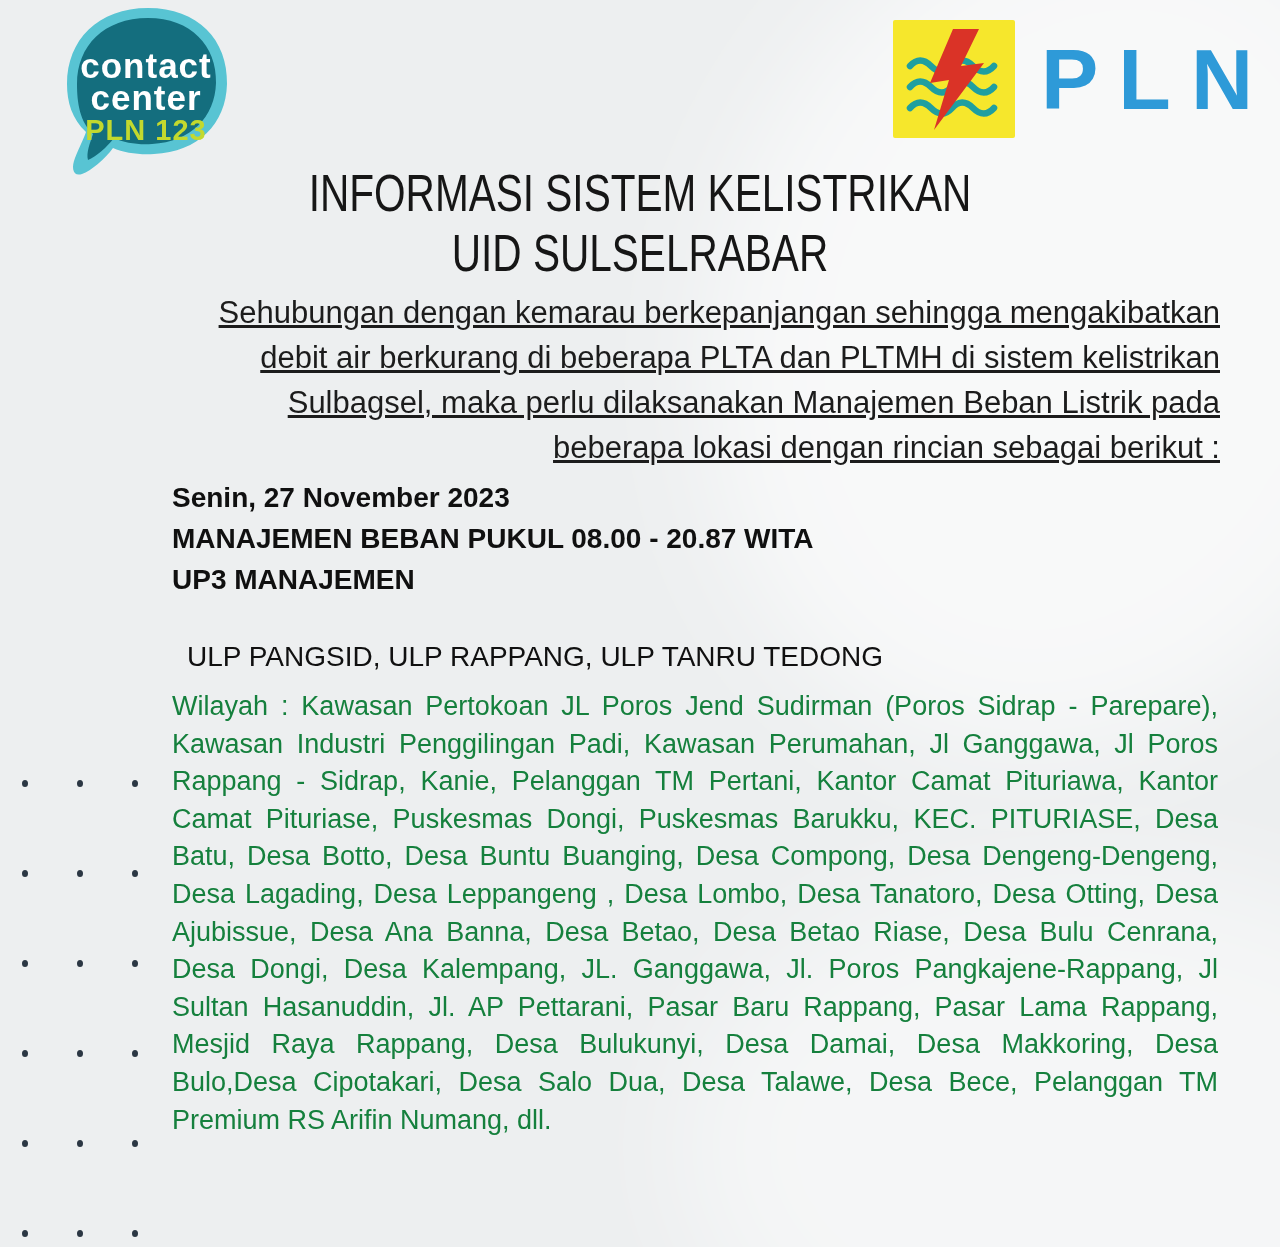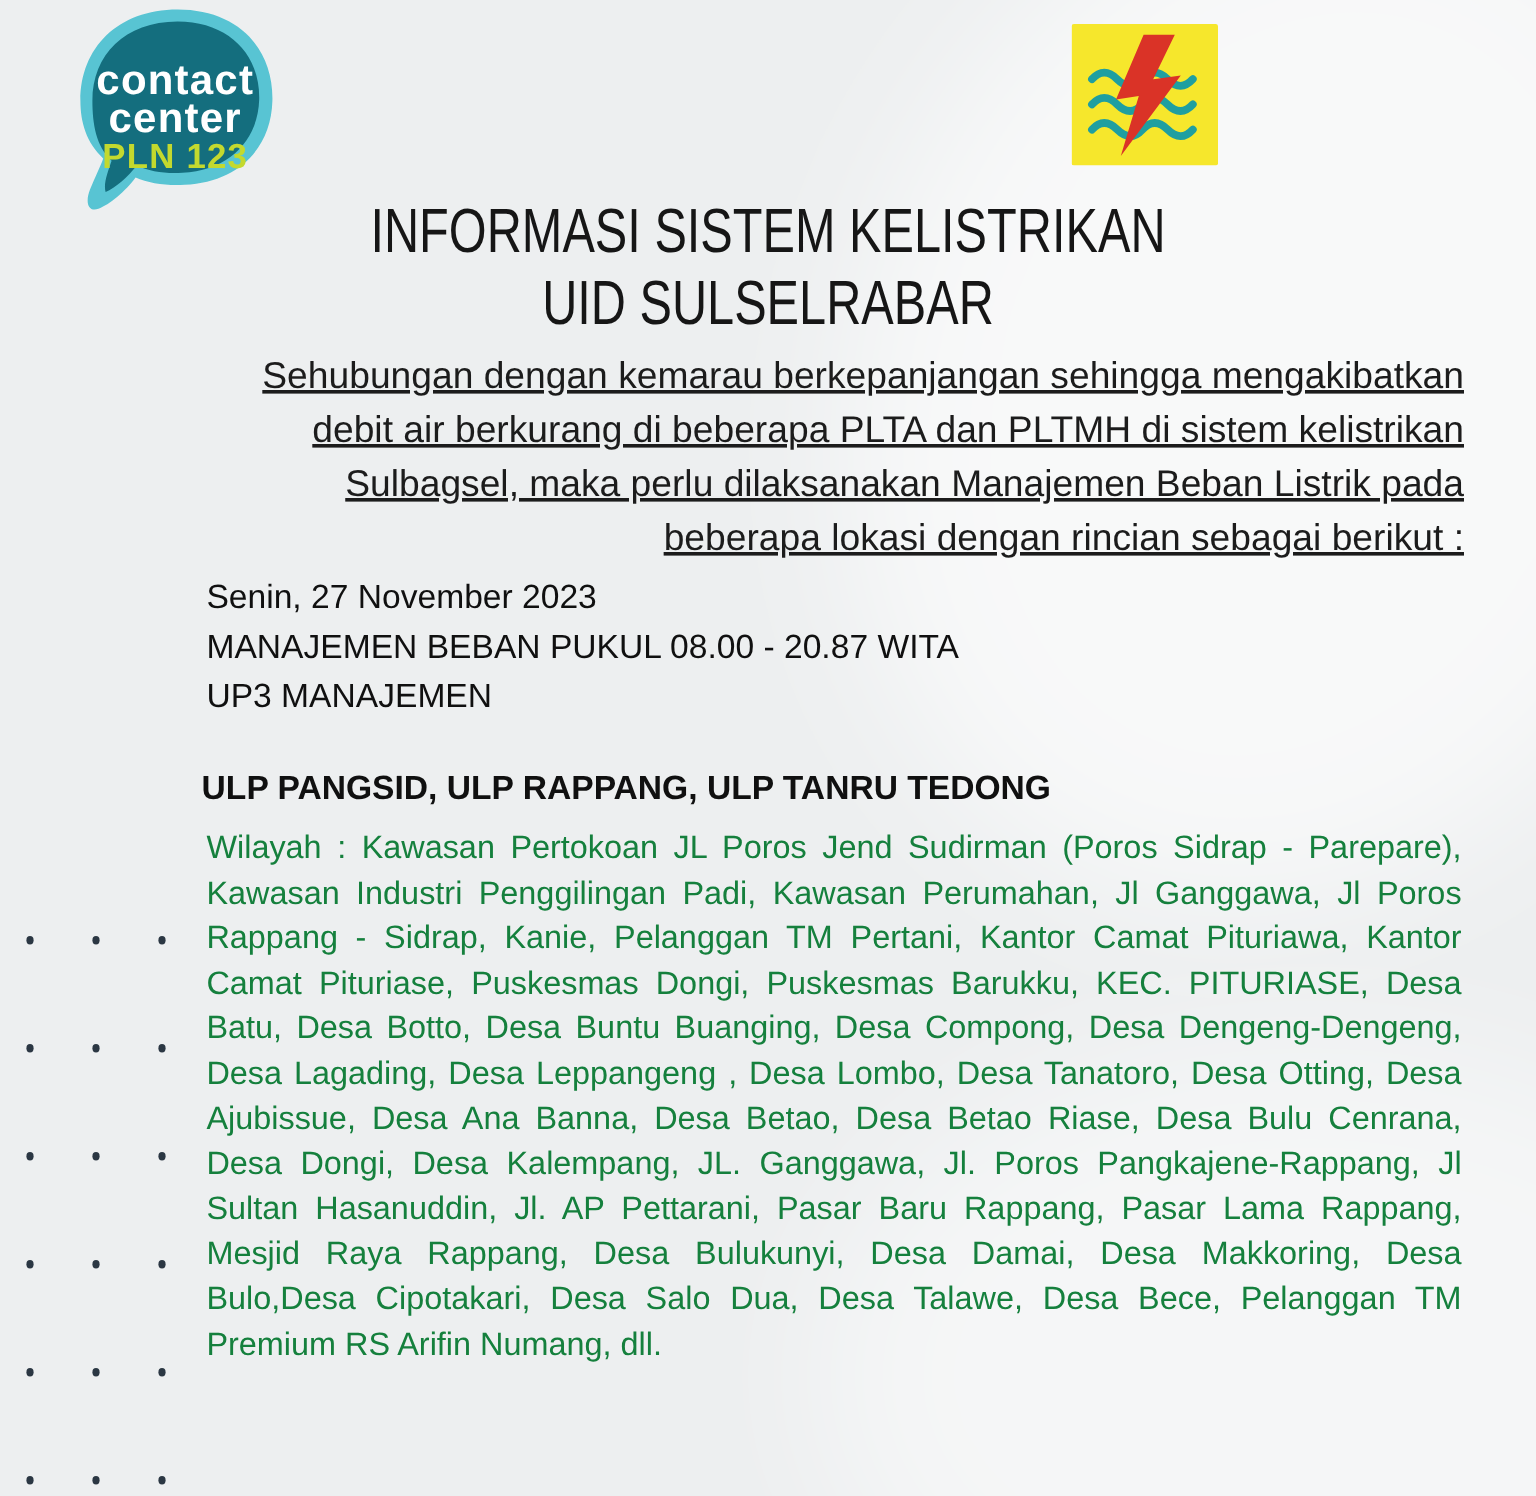--- a/index.html
+++ b/index.html
@@ -49,26 +49,26 @@
   .intro {
     position: absolute; top: 290px; left: 60px; right: 60px;
     text-align: right;
     font-size: 31px; line-height: 45px;
     color: #1c1c1c;
     white-space: pre-line;
     text-decoration: underline;
   }
   .schedule {
     position: absolute; top: 477px; left: 172px;
-    font-size: 28px; font-weight: normal; line-height: 41px;
+    font-size: 28px; font-weight: bold; line-height: 41px;
     color: #101010;
   }
   .ulp-heading {
-    position: absolute; top: 641px; left: 168px;
-    font-size: 28px; font-weight: bold;
+    position: absolute; top: 641px; left: 187px;
+    font-size: 28px; font-weight: normal;
     color: #101010;
   }
   .wilayah {
     position: absolute; top: 688px; left: 172px;
     width: 1046px;
     font-size: 27px; line-height: 37.6px;
     text-align: justify;
     color: #15803d;
   }
   .dot-grid {
@@ -101,20 +101,21 @@
 <div class="pln-logo">
   <svg width="122" height="118" viewBox="0 0 122 118">
     <rect x="0" y="0" width="122" height="118" rx="2" fill="#f6e72c"></rect>
     <g fill="none" stroke-width="6.5" stroke-linecap="round">
       <path d="M17 46 q10 -11 21 0 t21 0 t21 0 t21 0" stroke="#1f9fa0"></path>
       <path d="M17 67 q10 -11 21 0 t21 0 t21 0 t21 0" stroke="#1f9fa0"></path>
       <path d="M17 88 q10 -11 21 0 t21 0 t21 0 t21 0" stroke="#1f9fa0"></path>
     </g>
     <path d="M60 9 L86 9 L68 46 L91 43 L41 110 L56 60 L37 63 Z" fill="#da3327"></path>
   </svg>
+  <div class="pln-wordmark">PLN</div>
 </div>
 
 <div class="doc-title">INFORMASI SISTEM KELISTRIKAN
 UID SULSELRABAR</div>
 
 <div class="intro">Sehubungan dengan kemarau berkepanjangan sehingga mengakibatkan
 debit air berkurang di beberapa PLTA dan PLTMH  di sistem kelistrikan
 Sulbagsel, maka perlu dilaksanakan Manajemen Beban Listrik pada
 beberapa lokasi dengan rincian sebagai berikut :</div>
 

